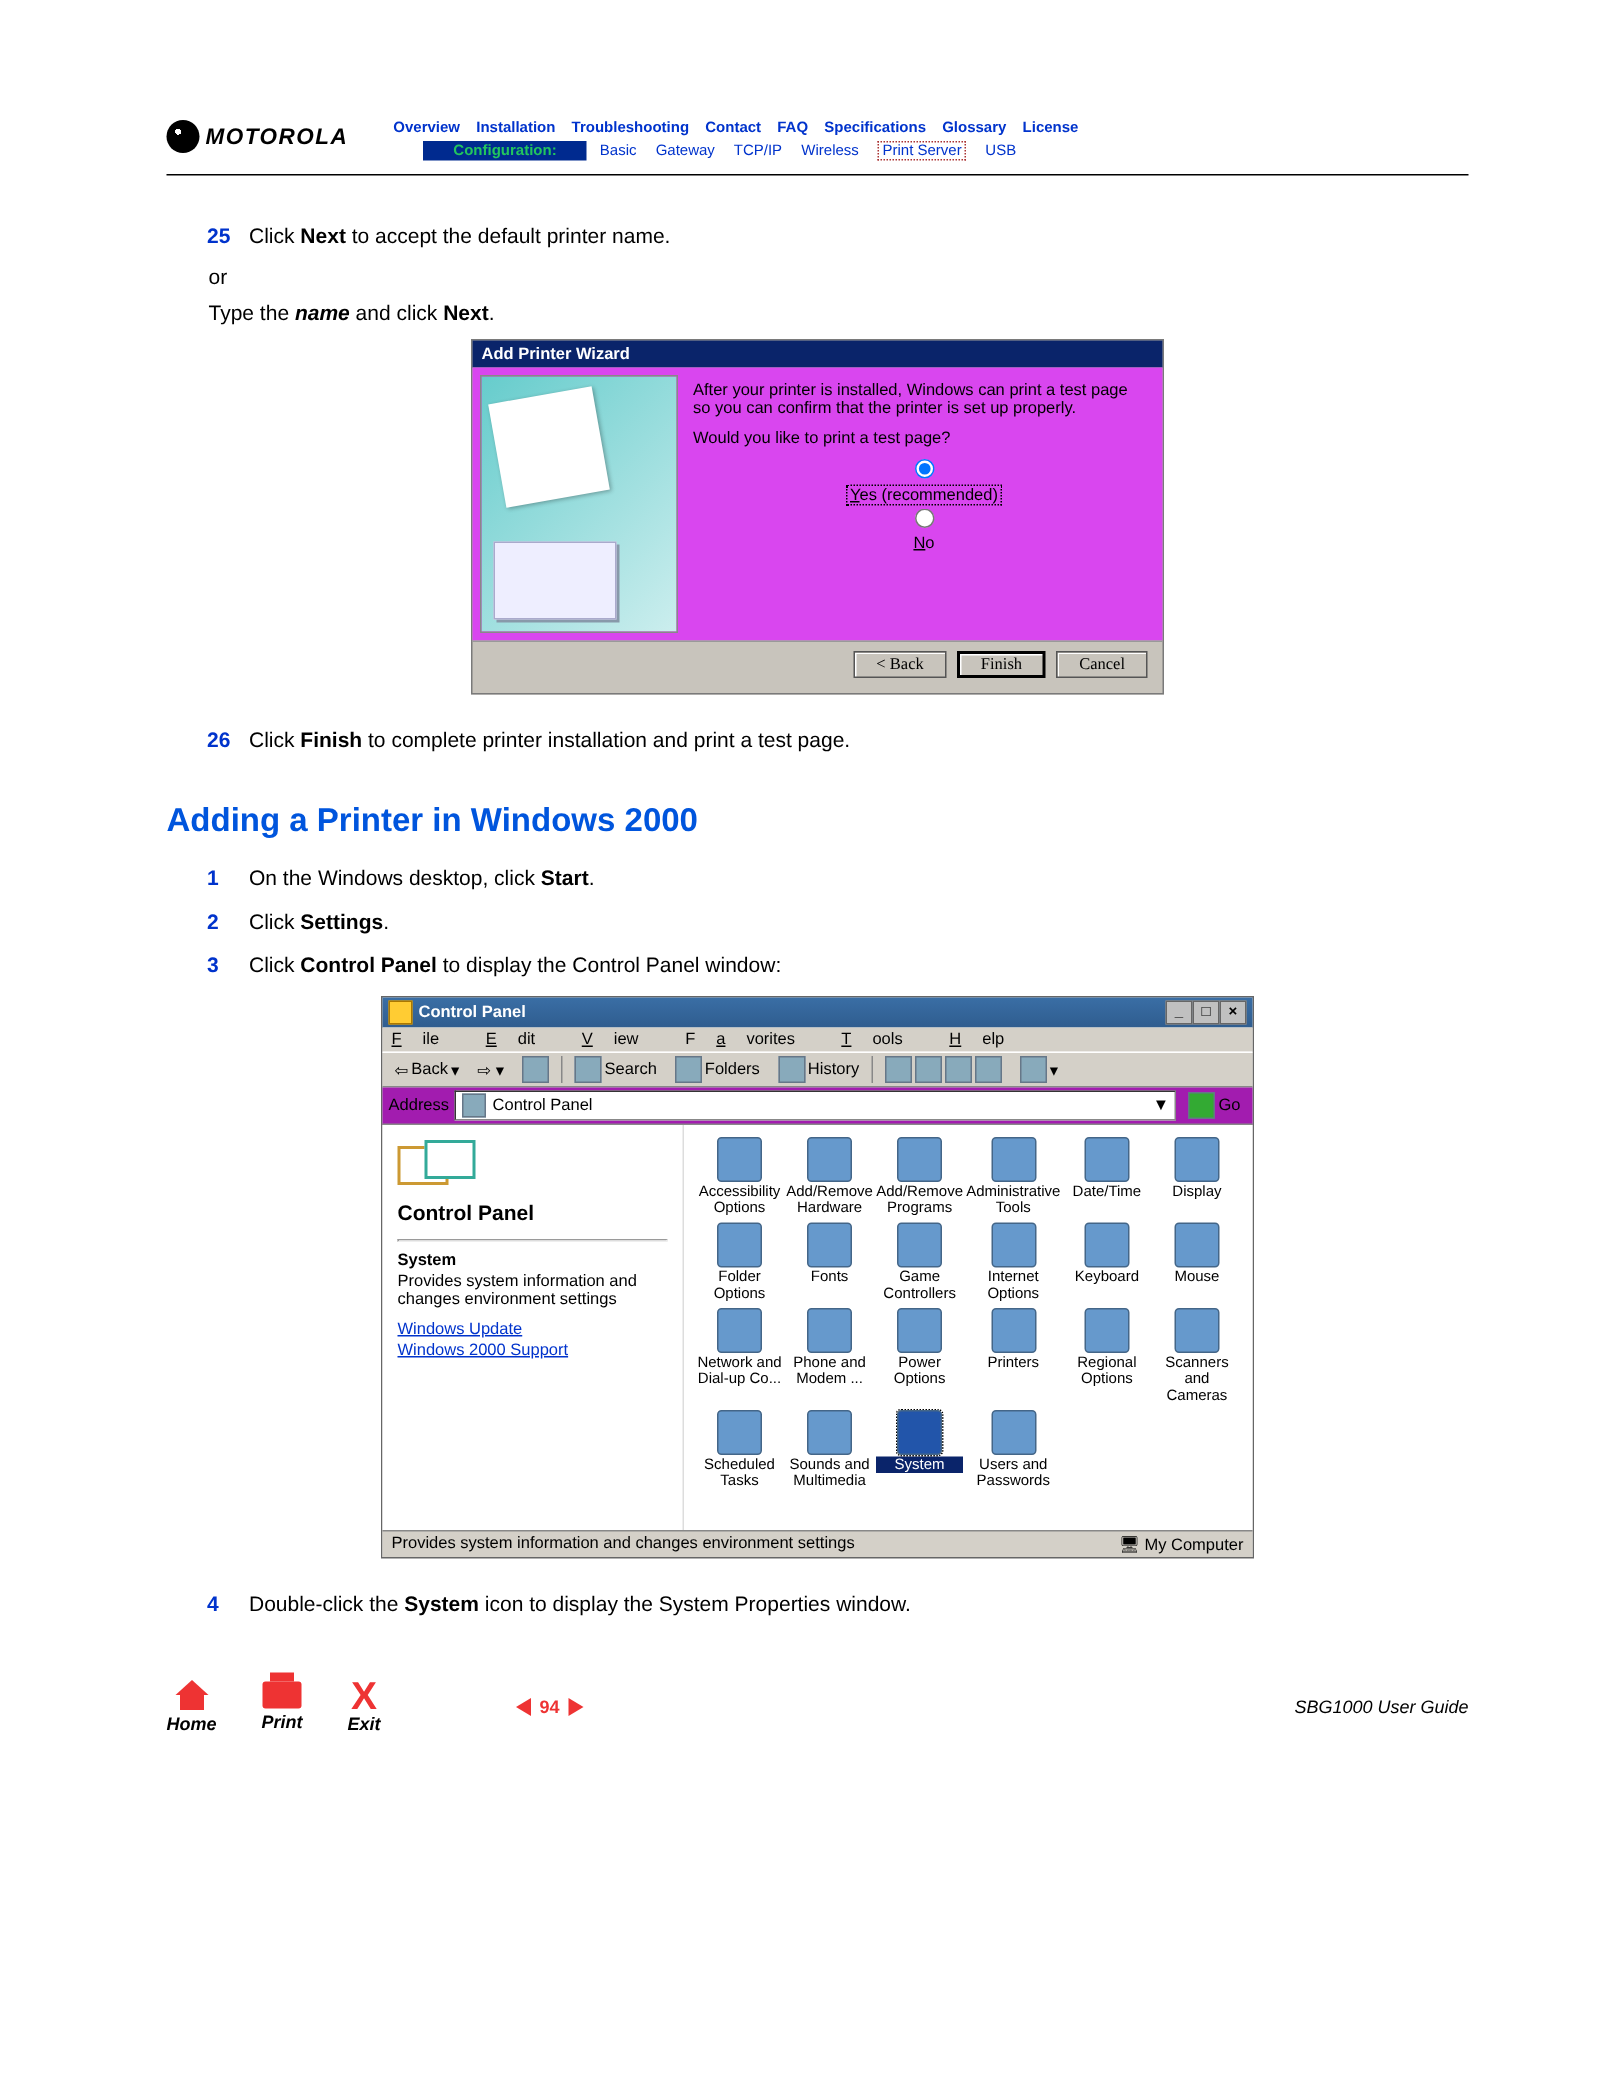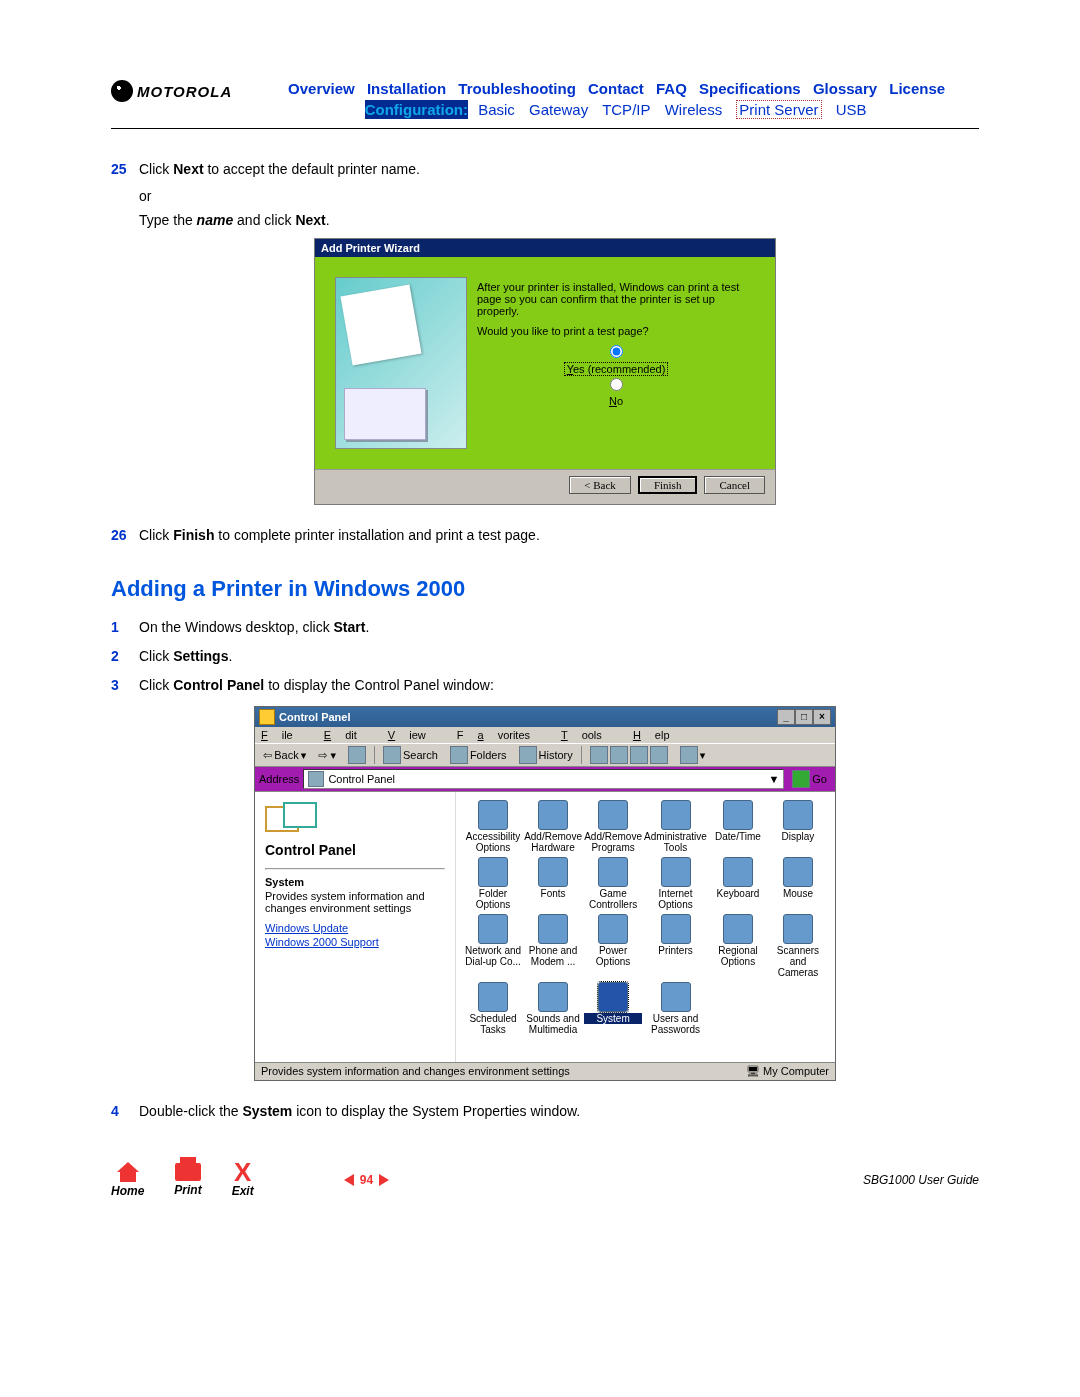--- a/index.html
+++ b/index.html
@@ -34,46 +34,45 @@
   .logo-mark::before {
     content:""; position:absolute; inset:3px; border-radius:50%;
     background: radial-gradient(circle at 30% 30%, #fff 0 2px, transparent 2px);
   }
   .logo-text {
     font-weight: bold; font-style: italic; letter-spacing: 1px; font-size: 15px;
   }
   .nav {
     flex: 1;
     margin-left: 30px;
-    font-size: 15px;
-    text-align: center;
+    font-size: 10px;
   }
   .nav-row1 a { color: #0033cc; font-weight: bold; text-decoration: none; margin-right: 8px; }
   .nav-row2 { margin-top: 4px; }
-  .nav-row2 .cfg { background:#002a8f; color:#0ea5e9; font-weight:bold; padding:1px 0; margin-right:6px;}
+  .nav-row2 .cfg { background:#002a8f; color:#22c55e; font-weight:bold; padding:1px 20px; margin-right:6px;margin-left:20px;}
   .nav-row2 a { color:#0033cc; text-decoration:none; margin-right:10px; }
   .nav-row2 a.active { border:1px dotted #a33; padding:0 2px; }
 
   .steps { margin: 30px 0 10px 0; }
-  .step { display:flex; margin-bottom:8px; line-height:1.5;}
+  .step { display:flex; margin-bottom:8px; line-height:1.5;margin-left:27px;}
   .step-num { width:28px; font-weight:bold; color:#0033cc; flex-shrink:0;}
   .step-body { flex:1; }
   .step-sub { margin-left:28px; margin-bottom:8px; }
 
   h2.section {
     color:#0055dd; font-size:22px; font-weight:bold; margin:30px 0 15px 0;
   }
 
   
   .wizard {
     width:460px; margin:10px auto 20px auto; border:1px solid #7a7a7a;
     background:#c8c4bc; font-family:Tahoma, Arial, sans-serif; font-size:11px;
   }
   .wizard-title { background:#0a246a; color:#fff; padding:3px 6px; font-weight:bold; font-size:11px;}
-  .wizard-body { display:flex; background:#84cc16; padding:20px;}
+  .wizard-body { display:flex; background:#d946ef; padding:5px;}
   .wizard-img {
     width:130px; height:170px; background:linear-gradient(135deg,#6cc 0%, #9dd 50%, #cee 100%);
     border:1px solid #888; position:relative; overflow:hidden;
   }
   .wizard-img::after{
     content:""; position:absolute; bottom:8px; left:8px; width:80px; height:50px; background:#eef;
     border:1px solid #aac; box-shadow:2px 2px 0 #89a;
   }
   .wizard-img::before{
     content:""; position:absolute; top:12px; left:10px; width:70px; height:70px; background:#fff;

